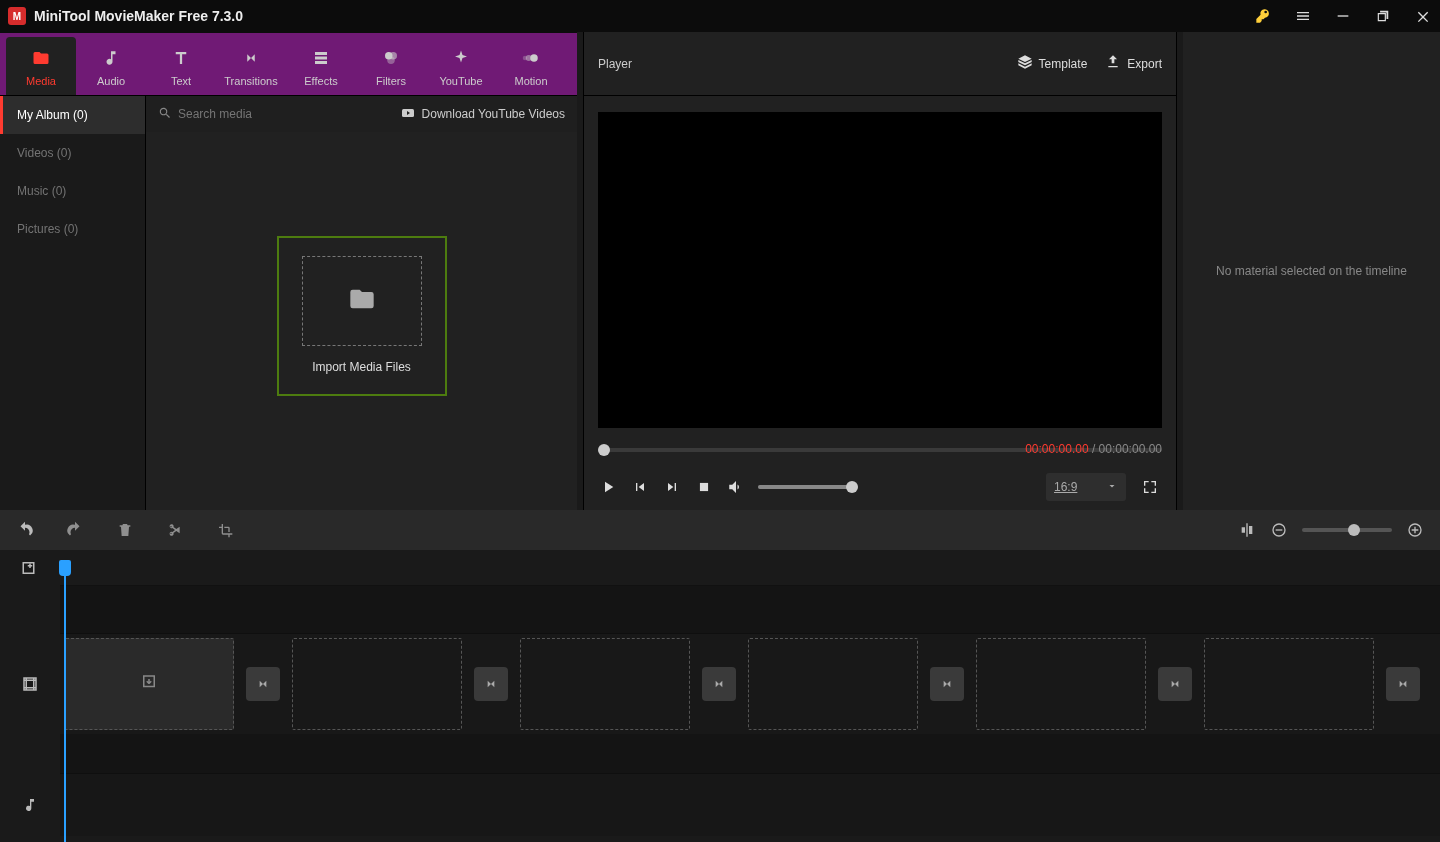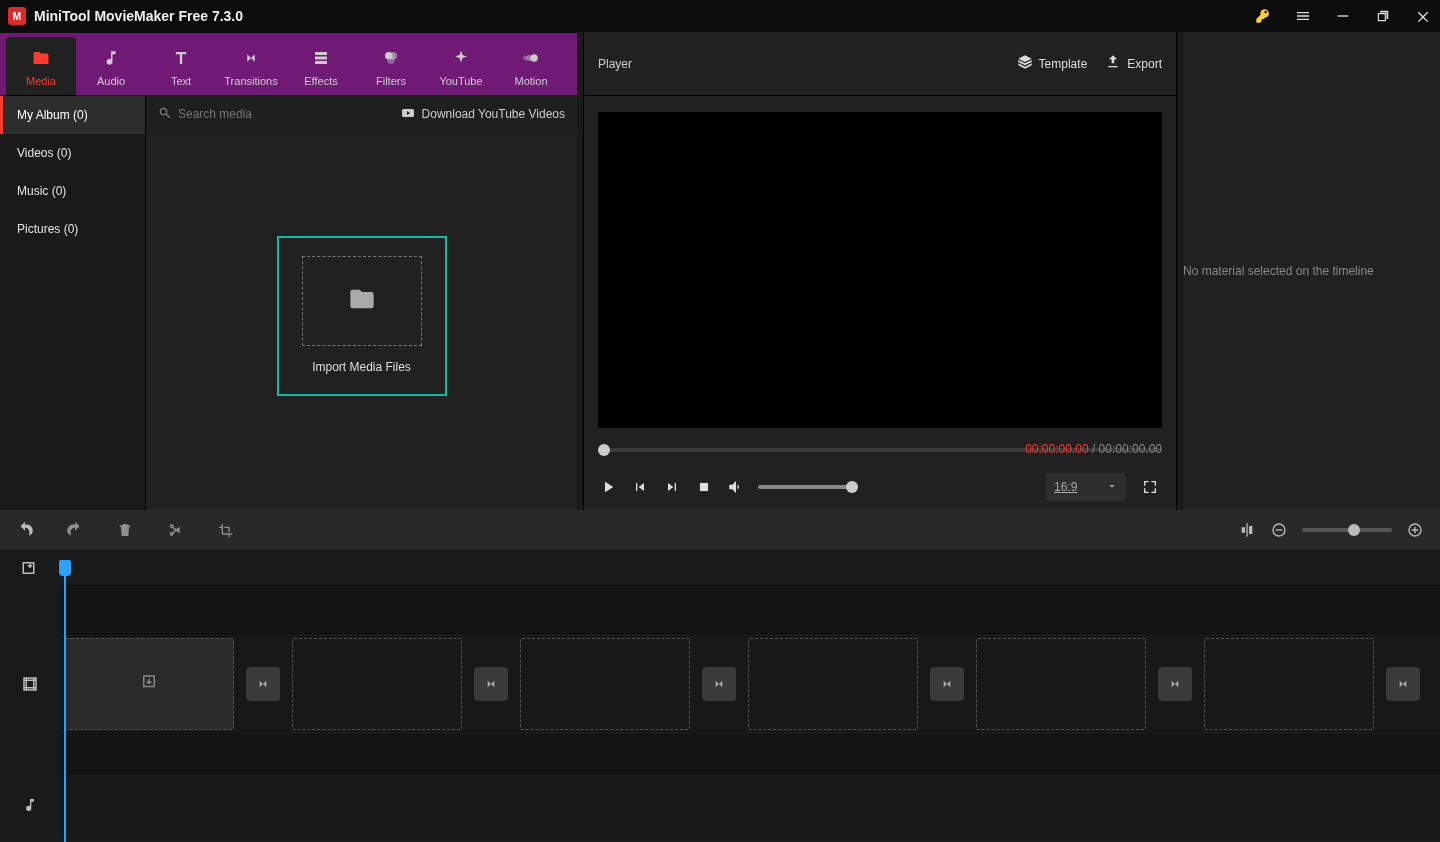--- a/index.html
+++ b/index.html
@@ -17,28 +17,28 @@
 
 .tabs { height: 66px; background: #701a75; display: flex; align-items:flex-end; padding: 0 6px; gap: 0; border-top:1px solid #0c0c0c; border-bottom:1px solid #000;}
 .tab { width: 70px; text-align: center; padding: 10px 0 8px; color: #ccc; font-size: 11px; cursor: pointer;}
 .tab.active { color: #ff3b30; background: #212121; border-top-left-radius:4px; border-top-right-radius:4px;}
 .tab .icon { height: 22px; margin-bottom: 6px; display:flex; align-items:center; justify-content:center; }
 .tab .icon svg { width: 18px; height: 18px; fill: currentColor; }
 
 
 .media-panel { width: 577px; display: flex; background: #212121; }
 .media-sidebar { width: 146px; background: #1a1a1a; border-right: 1px solid #000; }
-.media-sidebar .item { height: 38px; line-height:38px; padding-left: 14px; font-size: 12px; color: #e5e5e5; cursor:pointer; border-left: 3px solid transparent; }
+.media-sidebar .item { height: 38px; line-height:38px; padding-left: 14px; font-size: 12px; color: #737373; cursor:pointer; border-left: 3px solid transparent; }
 .media-sidebar .item.active { background: #2d2d2d; color: #fff; border-left-color:#ff3b30; }
 .media-content { flex:1; display:flex; flex-direction:column; }
 .media-toolbar { height: 36px; display:flex; align-items:center; padding: 0 12px; gap: 6px; color:#888; font-size:12px; background:#1f1f1f; }
 .media-toolbar input { flex: 1; background: transparent; border: none; outline:none; color:#ccc; font-size:12px; }
 .media-toolbar .yt-link { margin-left: auto; color:#ccc; cursor:pointer; display:flex; align-items:center; gap:6px;justify-content:flex-end;}
 .media-area { flex:1; display:flex; align-items:flex-start; justify-content:center; padding-top: 104px; }
-.import-card { width: 170px; height: 160px; border: 2px solid #14b8a6; padding: 18px 12px 9px; text-align:center; }
+.import-card { width: 170px; height: 160px; border: 2px solid #4d7c0f; padding: 18px 12px 9px; text-align:center; }
 .import-dashed { width: 120px; height: 90px; margin: 0 auto 14px; border: 1px dashed #777; display:flex; align-items:center; justify-content:center; }
 .import-label { color:#ddd; font-size:12px; }
 .player-header { height: 66px; display:flex; align-items:center; padding: 0 14px; color:#ccc; font-size:12px; margin-top:-66px; background:#212121; border-bottom:1px solid #000;}
 .player-header .title { flex:1; }
 .player-header .action { display:flex; align-items:center; gap:6px; margin-left: 18px; color:#ddd; cursor:pointer; font-size:12px;}
 .video-surface { flex:1; margin: 16px 14px 0; background:#000; }
 .seek-row { height: 28px; margin: 8px 14px 0; position:relative; }
 .seek-bar { height:4px; background:#3a3a3a; width:100%; position:absolute; top:12px; border-radius:2px;}
 .seek-knob { position:absolute; top:8px; left:0; width:12px; height:12px; background:#ccc; border-radius:50%; }
 .time-display { position:absolute; right:0; top:6px; font-size:12px; color:#888;}
@@ -54,21 +54,21 @@
 
 
 
 .tabs { position: relative; }
 
 
 
 .columns-wrap { height: 478px; display:flex; }
 .left-col { width: 577px; display:flex; flex-direction:column;}
 .center-col { width: 594px; margin: 0 6px; display:flex; flex-direction:column; background:#212121; border-left:1px solid #000; border-right:1px solid #000;}
-.right-col { flex:1; background:#212121; position:relative; display:flex; align-items:center; color:#888; font-size:12px; }
+.right-col { flex:1; background:#212121; position:relative; display:flex; align-items:center; justify-content:center; color:#888; font-size:12px; }
 .left-col .tabs { height:64px; padding: 0 6px;}
 .left-col .media-panel { flex:1; display:flex; }
 .center-col .player-header { height:64px; }
 .center-col .surface-wrap { flex:1; display:flex; flex-direction:column;text-decoration:underline;}
 
 
 .timeline-toolbar { height: 40px; background:#292929; display:flex; align-items:center; padding: 0 16px; gap: 32px; color:#bbb; }
 .timeline-toolbar .tbtn { width:18px; height:18px; display:flex; align-items:center; justify-content:center; cursor:pointer;}
 .timeline-toolbar .right { margin-left:auto; display:flex; align-items:center; gap:14px; }
 .zoom-slider { width: 90px; height:4px; background:#555; position:relative; border-radius:2px;}

